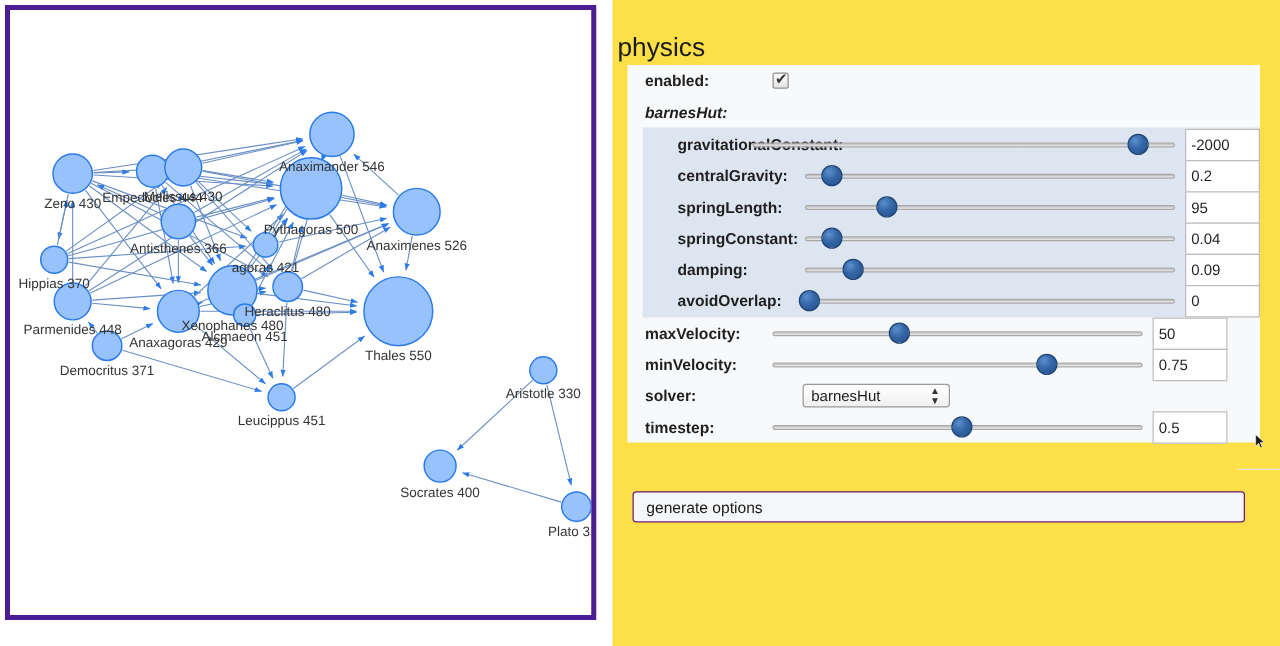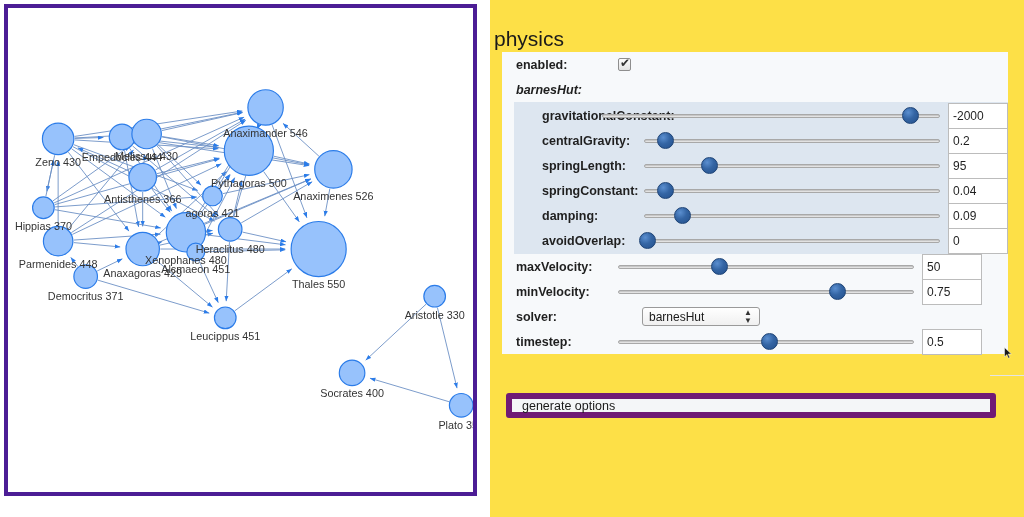--- a/index.html
+++ b/index.html
@@ -213,21 +213,21 @@
     background: #e4e4e4;
   }
 
   #generate-options {
     position: absolute;
     left: 16px;
     top: 393px;
     width: 490px;
     height: 25px;
     background: #f4f6f8;
-    border: 6px solid #701a75;
+    border: 1px solid #701a75;
     border-radius: 3px;
     box-sizing: border-box;
     display: flex;
     align-items: center;
     padding-left: 10px;
     font-size: 12.5px;
     color: #1a1a1a;
   }
 </style>
 </head>

